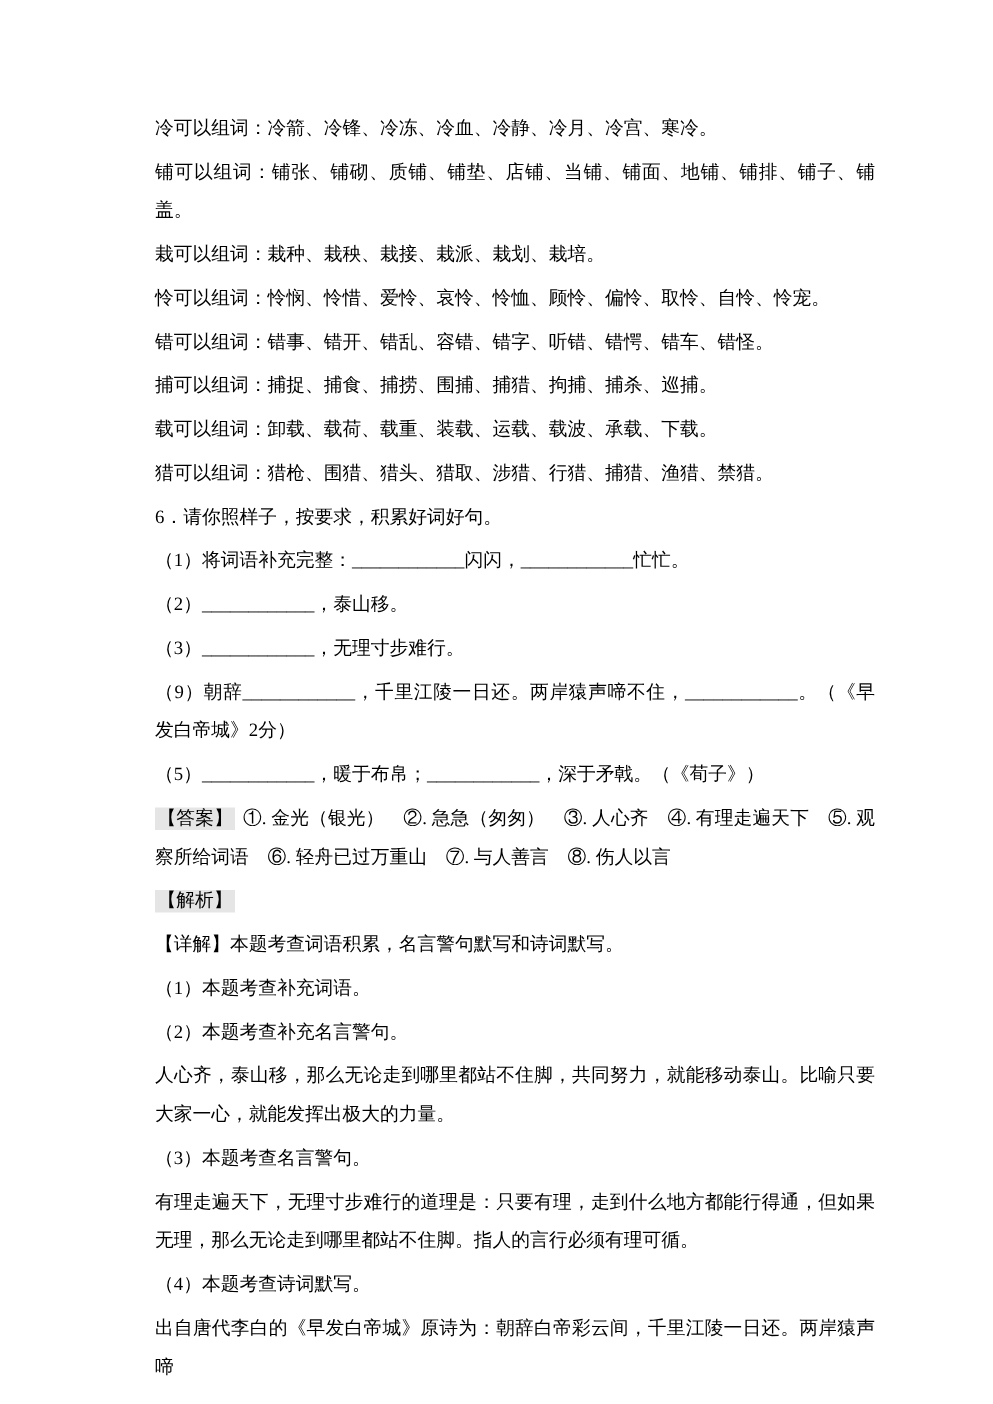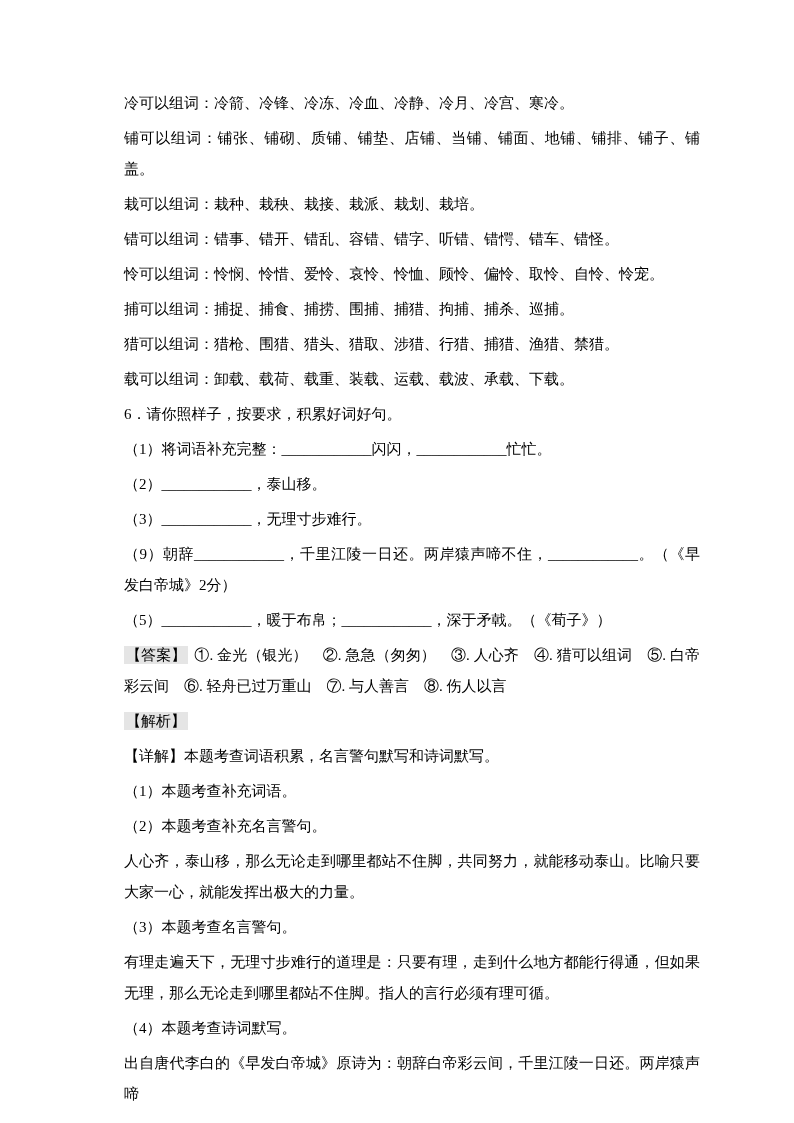--- a/index.html
+++ b/index.html
@@ -37,34 +37,34 @@
   }
 </style>
 </head>
 <body>
 
 <div class="page">
 
   <p>冷可以组词：冷箭、冷锋、冷冻、冷血、冷静、冷月、冷宫、寒冷。</p>
   <p>铺可以组词：铺张、铺砌、质铺、铺垫、店铺、当铺、铺面、地铺、铺排、铺子、铺盖。</p>
   <p>栽可以组词：栽种、栽秧、栽接、栽派、栽划、栽培。</p>
+  <p>怜可以组词：怜悯、怜惜、爱怜、哀怜、怜恤、顾怜、偏怜、取怜、自怜、怜宠。</p>
   <p>错可以组词：错事、错开、错乱、容错、错字、听错、错愕、错车、错怪。</p>
-  <p>怜可以组词：怜悯、怜惜、爱怜、哀怜、怜恤、顾怜、偏怜、取怜、自怜、怜宠。</p>
   <p>捕可以组词：捕捉、捕食、捕捞、围捕、捕猎、拘捕、捕杀、巡捕。</p>
+  <p>载可以组词：卸载、载荷、载重、装载、运载、载波、承载、下载。</p>
   <p>猎可以组词：猎枪、围猎、猎头、猎取、涉猎、行猎、捕猎、渔猎、禁猎。</p>
-  <p>载可以组词：卸载、载荷、载重、装载、运载、载波、承载、下载。</p>
 
   <p>6．请你照样子，按要求，积累好词好句。</p>
   <p>（1）将词语补充完整：____________闪闪，____________忙忙。</p>
   <p>（2）____________，泰山移。</p>
   <p>（3）____________，无理寸步难行。</p>
   <p>（9）朝辞____________，千里江陵一日还。两岸猿声啼不住，____________。（《早发白帝城》2分）</p>
   <p>（5）____________，暖于布帛；____________，深于矛戟。（《荀子》）</p>
 
-  <p><span class="hl">【答案】</span><span class="answer-text">①. 金光（银光）　②. 急急（匆匆）　③. 人心齐　④. 猎可以组词　⑤. 白帝彩云间　⑥. 轻舟已过万重山　⑦. 与人善言　⑧. 伤人以言</span></p>
+  <p><span class="hl">【答案】</span><span class="answer-text">①. 金光（银光）　②. 急急（匆匆）　③. 人心齐　④. 有理走遍天下　⑤. 观察所给词语　⑥. 轻舟已过万重山　⑦. 与人善言　⑧. 伤人以言</span></p>
 
   <p><span class="hl">【解析】</span></p>
 
   <p>【详解】本题考查词语积累，名言警句默写和诗词默写。</p>
   <p>（1）本题考查补充词语。</p>
   <p>（2）本题考查补充名言警句。</p>
   <p>人心齐，泰山移，那么无论走到哪里都站不住脚，共同努力，就能移动泰山。比喻只要大家一心，就能发挥出极大的力量。</p>
   <p>（3）本题考查名言警句。</p>
   <p>有理走遍天下，无理寸步难行的道理是：只要有理，走到什么地方都能行得通，但如果无理，那么无论走到哪里都站不住脚。指人的言行必须有理可循。</p>
   <p>（4）本题考查诗词默写。</p>

